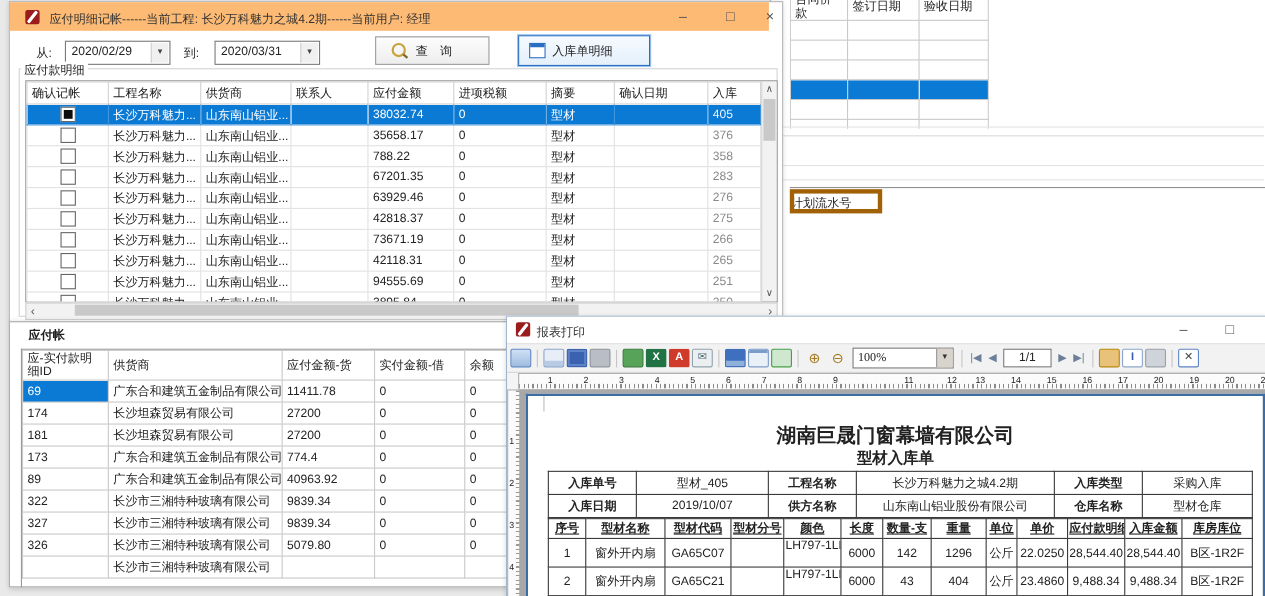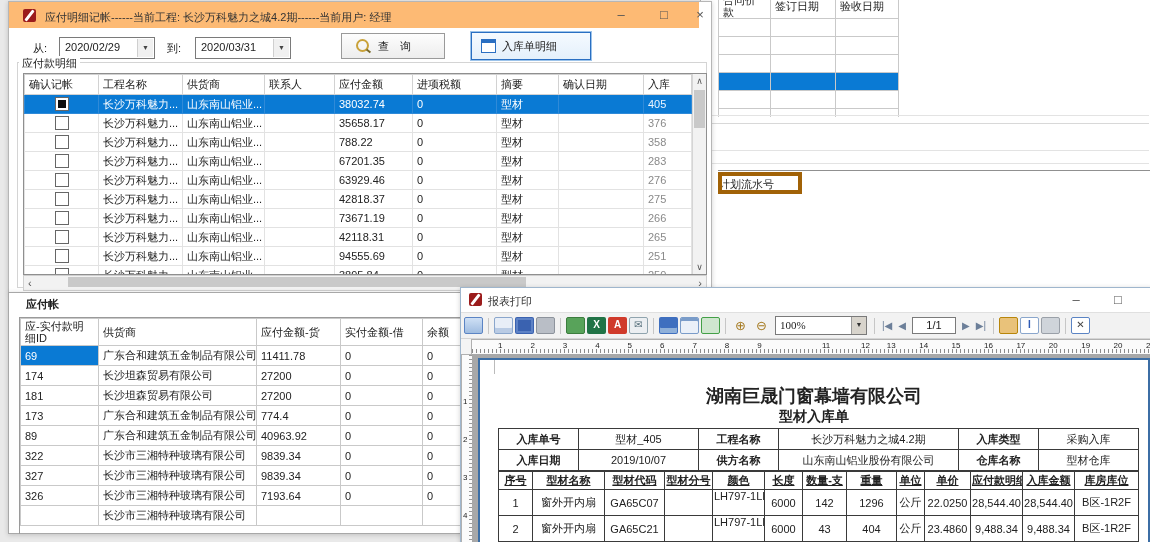--- a/index.html
+++ b/index.html
@@ -403,21 +403,21 @@
             <tr>
               <td>327</td>
               <td>长沙市三湘特种玻璃有限公司</td>
               <td>9839.34</td>
               <td>0</td>
               <td>0</td>
             </tr>
             <tr>
               <td>326</td>
               <td>长沙市三湘特种玻璃有限公司</td>
-              <td>7193.64</td>
+              <td>5079.80</td>
               <td>0</td>
               <td>0</td>
             </tr>
             <tr>
               <td></td>
               <td>长沙市三湘特种玻璃有限公司</td>
               <td></td>
               <td></td>
               <td></td>
             </tr>

